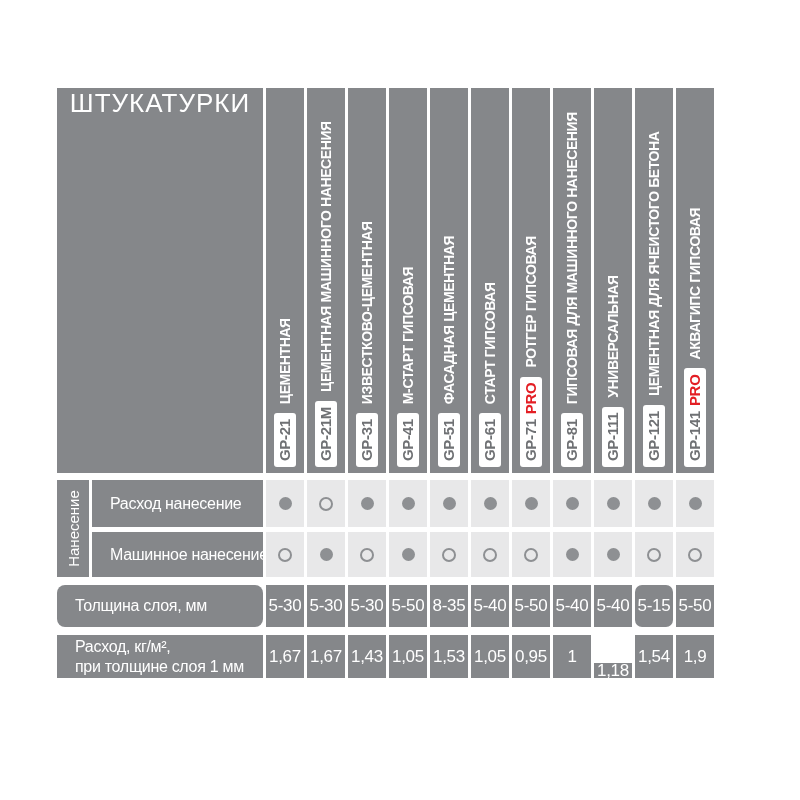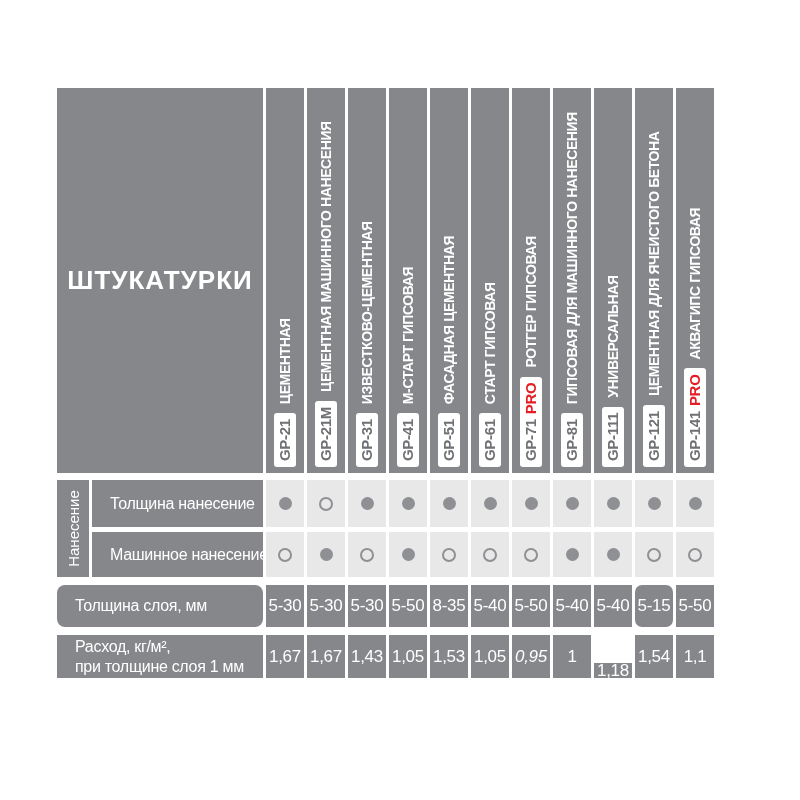--- a/index.html
+++ b/index.html
@@ -16,22 +16,22 @@
   .canvas{position:relative;width:800px;height:800px;background:#fff;overflow:hidden;}
   .grid{
     position:absolute;left:57px;top:88px;
     display:grid;
     grid-template-columns:32px 171px repeat(11,38px);
     grid-template-rows:385px 7px 47px 5px 45px 8px 42px 8px 43px;
     column-gap:3px;row-gap:0;
   }
   .titlebox{
     grid-column:1/3;grid-row:1;background:var(--gray);
-    display:flex;align-items:center;justify-content:center;
-    color:var(--white);font-size:26px;font-weight:700;letter-spacing:1px;white-space:nowrap;
+    display:flex;justify-content:center;
+    color:var(--white);font-size:26px;font-weight:400;letter-spacing:1px;white-space:nowrap;
   }
   .vcol{position:relative;background:var(--gray);grid-row:1;}
   .vtext{
     position:absolute;left:0;top:100%;width:379px;height:38px;
     transform-origin:0 0;transform:rotate(-90deg);
     display:flex;align-items:center;gap:9px;padding-left:6px;white-space:nowrap;
   }
   .badge{
     background:var(--white);border-radius:3px;color:var(--badge-text);
     font-weight:700;font-size:15px;letter-spacing:-0.3px;
@@ -72,21 +72,21 @@
   <div class="grid" id="grid">
 
     <div class="titlebox">
       <span>ШТУКАТУРКИ</span>
     </div>
 
     <div class="strip">
       <div class="striptext">Нанесение</div>
     </div>
 
-    <div class="labelcell row-manual">Толщина нанесение</div>
+    <div class="labelcell row-manual">Расход нанесение</div>
     <div class="labelcell row-machine">Машинное нанесение</div>
     <div class="labelcell row-thickness">Толщина слоя, мм</div>
 
     <div class="labelcell row-consumption">
       <span>Расход, кг/м²,</span>
       <span>при толщине слоя 1 мм</span>
     </div>
 
   <div class="vcol" style="grid-column: 3;">
         <div class="vtext">
@@ -193,21 +193,21 @@
           <span class="colname">РОТГЕР ГИПСОВАЯ</span>
         </div>
       </div>
       <div class="dotcell" style="grid-area: 3 / 9;">
         <span class="dot filled"></span>
       </div>
       <div class="dotcell" style="grid-area: 5 / 9;">
         <span class="dot hollow"></span>
       </div>
       <div class="valcell" style="grid-area: 7 / 9;">5-50</div>
-      <div class="valcell" style="grid-area: 9 / 9; font-style: italic;">0,95</div>
+      <div class="valcell" style="grid-area: 9 / 9;">0,95</div>
       <div class="vcol" style="grid-column: 10;">
         <div class="vtext">
           <div class="badge" style="display: inline-flex;">
             <span>GP-81</span>
           </div>
           <span class="colname">ГИПСОВАЯ ДЛЯ МАШИННОГО НАНЕСЕНИЯ</span>
         </div>
       </div>
       <div class="dotcell" style="grid-area: 3 / 10;">
         <span class="dot filled"></span>
@@ -258,15 +258,15 @@
           <span class="colname">АКВАГИПС ГИПСОВАЯ</span>
         </div>
       </div>
       <div class="dotcell" style="grid-area: 3 / 13;">
         <span class="dot filled"></span>
       </div>
       <div class="dotcell" style="grid-area: 5 / 13;">
         <span class="dot hollow"></span>
       </div>
       <div class="valcell" style="grid-area: 7 / 13;">5-50</div>
-      <div class="valcell" style="grid-area: 9 / 13;">1,1</div>
+      <div class="valcell" style="grid-area: 9 / 13;">1,9</div>
     </div>
 </div>
 
 </body></html>

